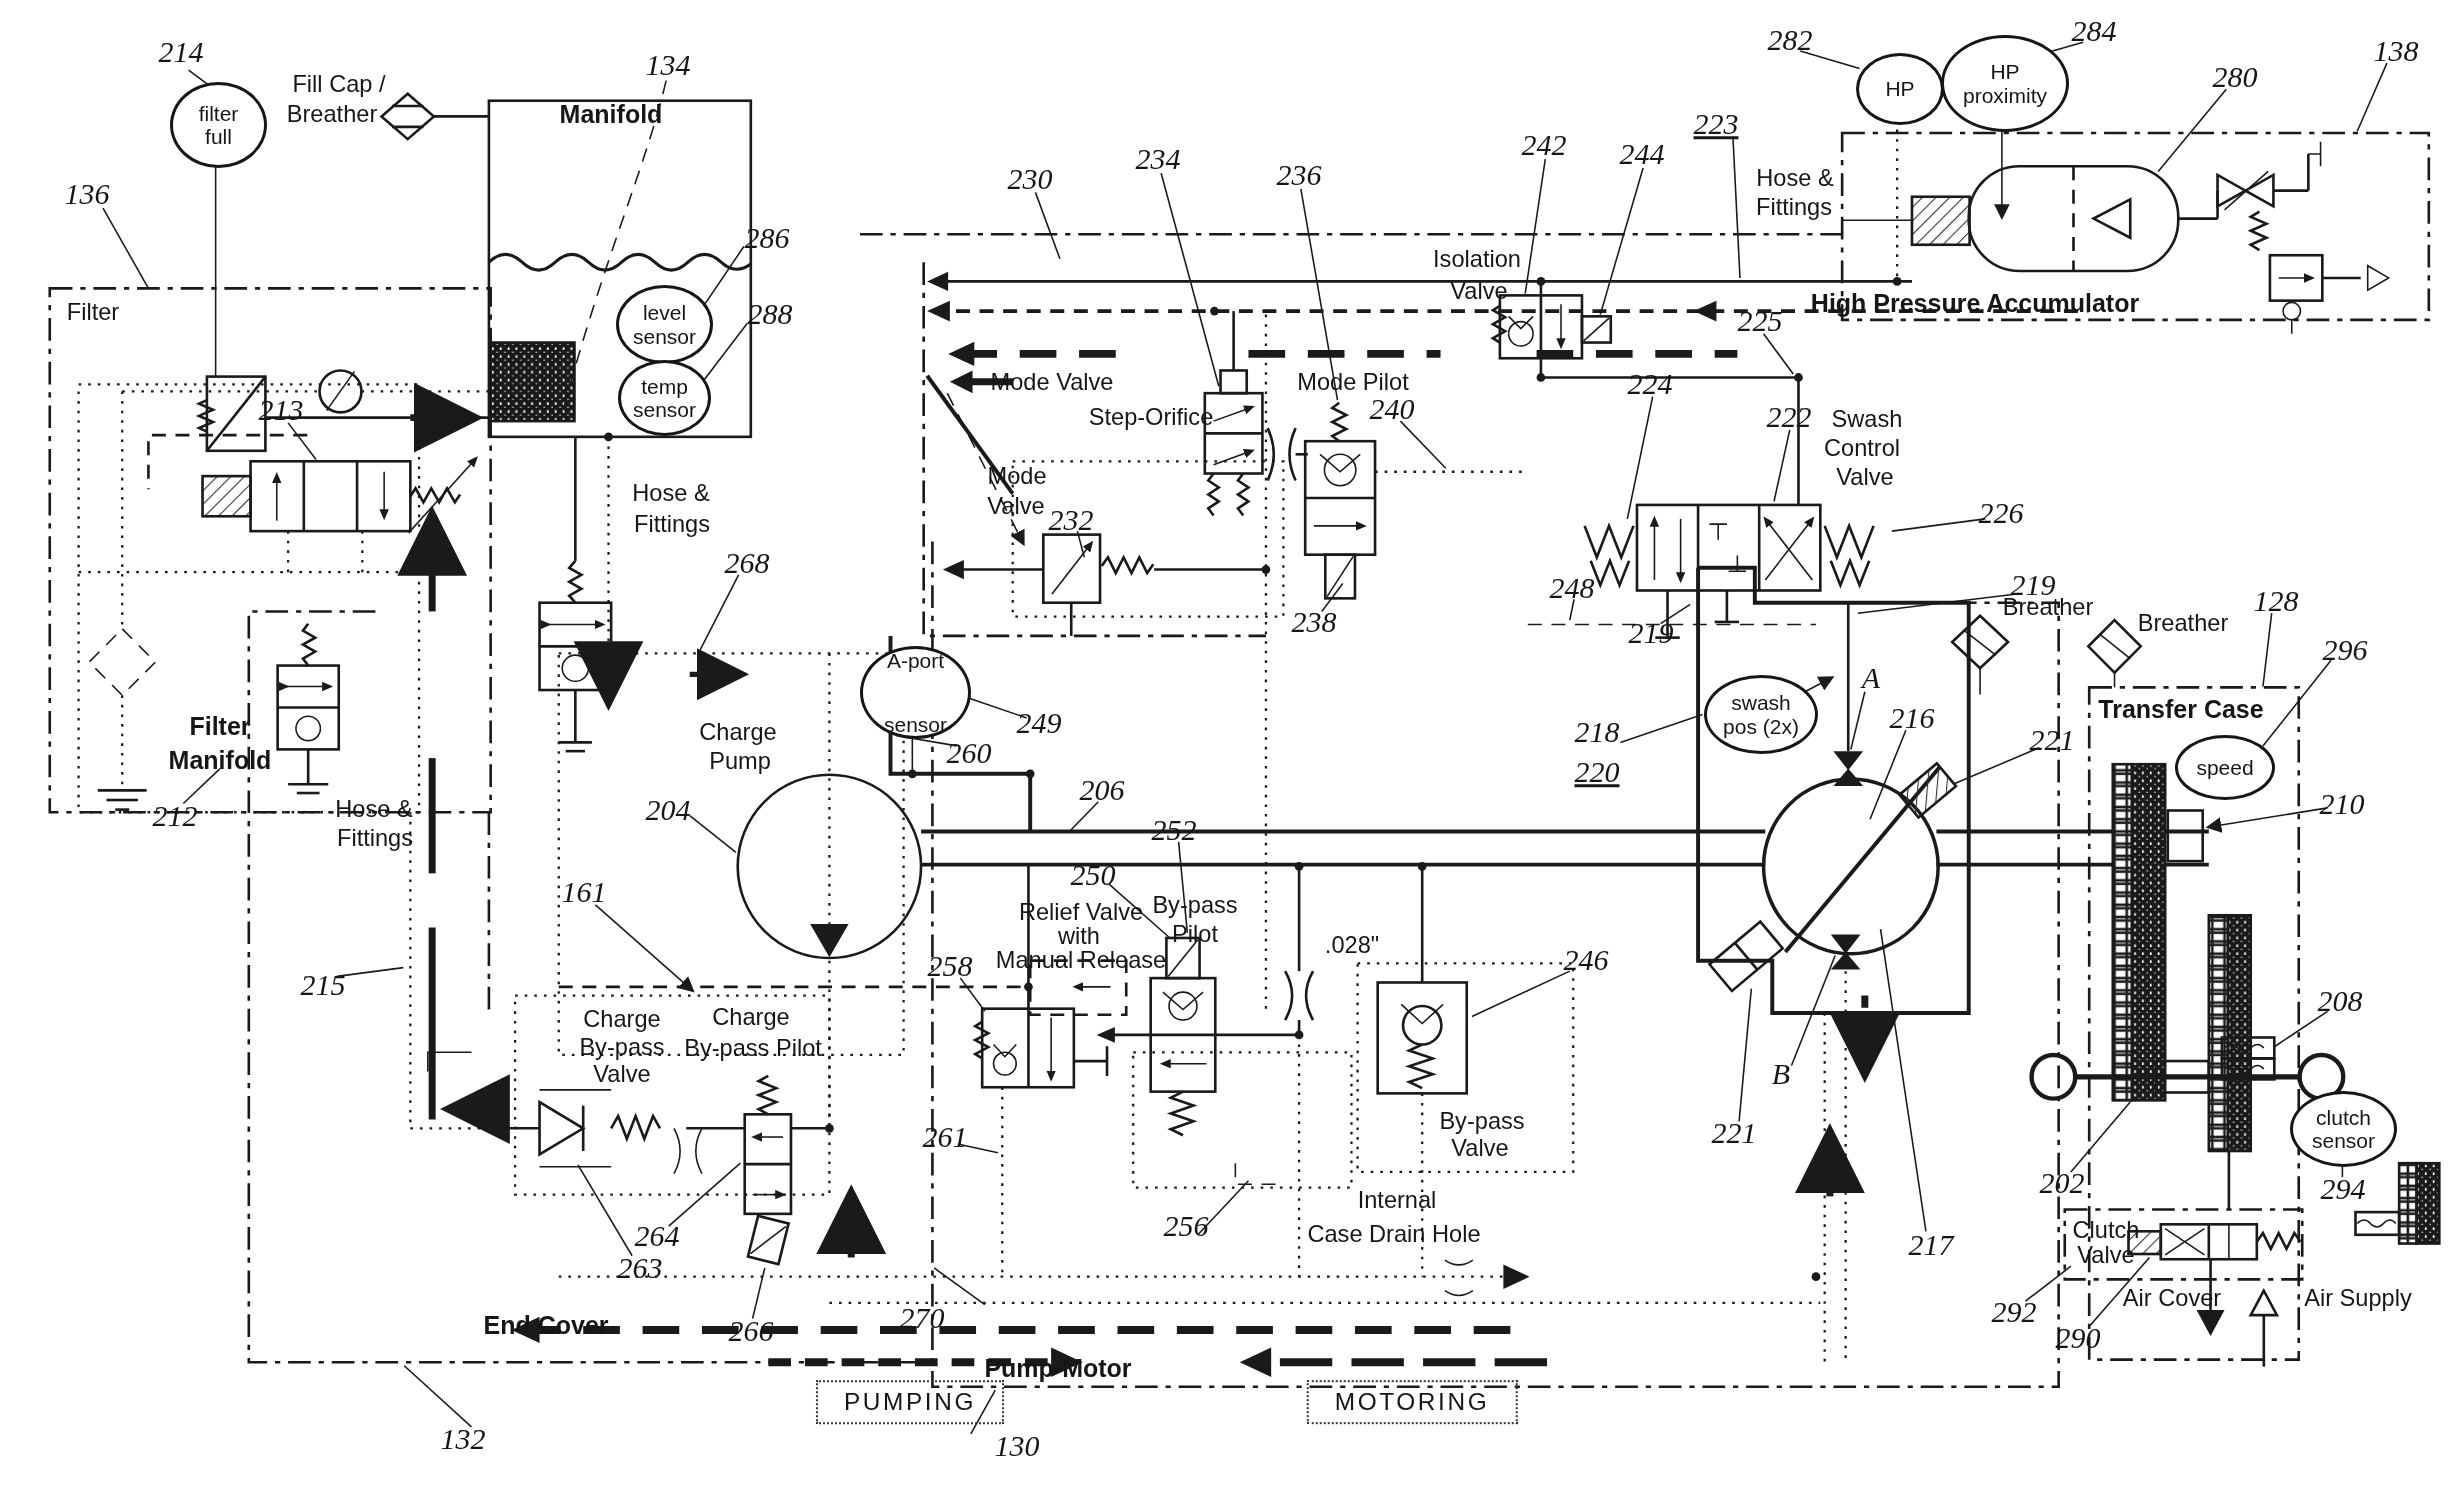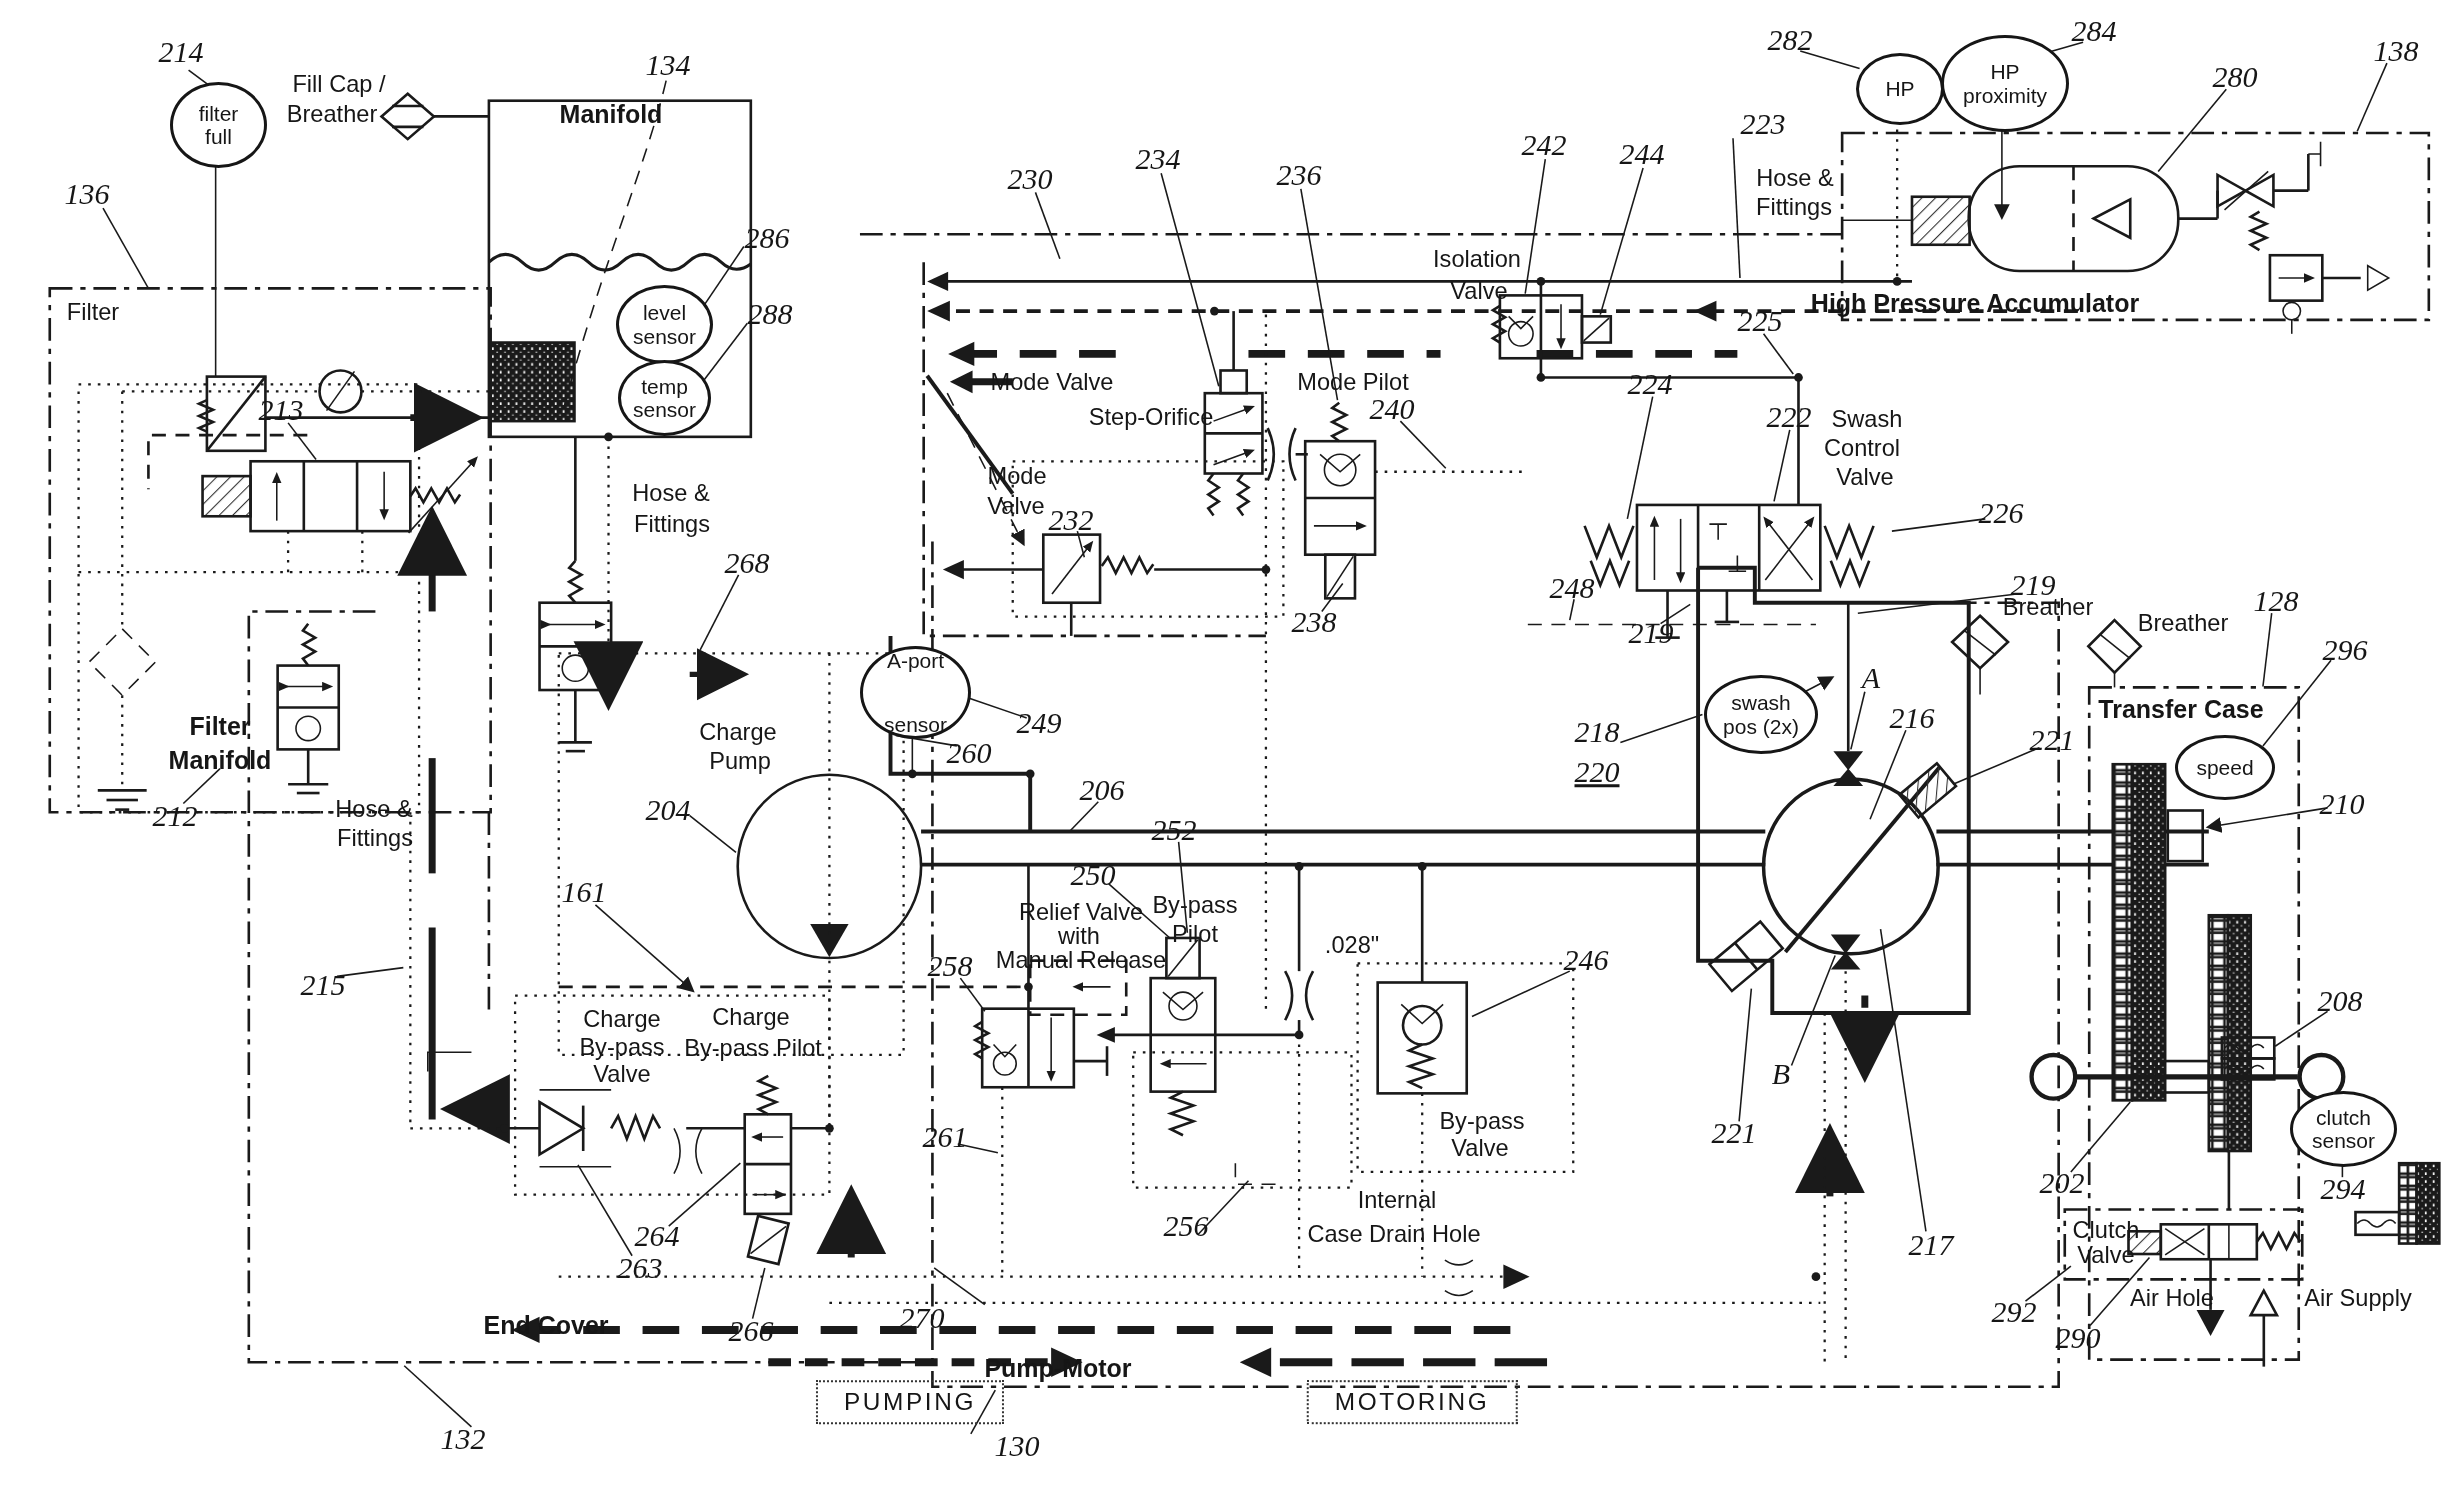--- a/index.html
+++ b/index.html
@@ -539,21 +539,21 @@
       <div class="lbl ref" style="left: 1102px; top: 790px;">206</div>
       <div class="lbl ref" style="left: 1174px; top: 830px;">252</div>
       <div class="lbl ref" style="left: 1030px; top: 179px;">230</div>
       <div class="lbl ref" style="left: 1158px; top: 159px;">234</div>
       <div class="lbl ref" style="left: 1299px; top: 175px;">236</div>
       <div class="lbl ref" style="left: 1071px; top: 520px;">232</div>
       <div class="lbl ref" style="left: 1314px; top: 622px;">238</div>
       <div class="lbl ref" style="left: 1392px; top: 409px;">240</div>
       <div class="lbl ref" style="left: 1544px; top: 145px;">242</div>
       <div class="lbl ref" style="left: 1642px; top: 154px;">244</div>
-      <div class="lbl ref" style="left: 1763px; top: 124px;">223</div>
+      <div class="lbl ref" style="left: 1716px; top: 124px; text-decoration: underline;">223</div>
       <div class="lbl ref" style="left: 1790px; top: 40px;">282</div>
       <div class="lbl ref" style="left: 2094px; top: 31px;">284</div>
       <div class="lbl ref" style="left: 2235px; top: 77px;">280</div>
       <div class="lbl ref" style="left: 2396px; top: 51px;">138</div>
       <div class="lbl ref" style="left: 1760px; top: 321px;">225</div>
       <div class="lbl ref" style="left: 1650px; top: 384px;">224</div>
       <div class="lbl ref" style="left: 1789px; top: 417px;">222</div>
       <div class="lbl ref" style="left: 2001px; top: 513px;">226</div>
       <div class="lbl ref" style="left: 1651px; top: 633px;">219</div>
       <div class="lbl ref" style="left: 2033px; top: 585px;">219</div>
@@ -617,21 +617,21 @@
       <div class="lbl txt" style="left: 1081px; top: 960px;">Manual Release</div>
       <div class="lbl txt" style="left: 1195px; top: 905px;">By-pass</div>
       <div class="lbl txt" style="left: 1195px; top: 934px;">Pilot</div>
       <div class="lbl txt" style="left: 1352px; top: 945px;">.028"</div>
       <div class="lbl txt" style="left: 1482px; top: 1121px;">By-pass</div>
       <div class="lbl txt" style="left: 1480px; top: 1148px;">Valve</div>
       <div class="lbl txt" style="left: 1397px; top: 1200px;">Internal</div>
       <div class="lbl txt" style="left: 1394px; top: 1234px;">Case Drain Hole</div>
       <div class="lbl txt" style="left: 2106px; top: 1230px;">Clutch</div>
       <div class="lbl txt" style="left: 2106px; top: 1255px;">Valve</div>
-      <div class="lbl txt" style="left: 2172px; top: 1298px;">Air Hole</div>
+      <div class="lbl txt" style="left: 2172px; top: 1298px;">Air Cover</div>
       <div class="lbl txt" style="left: 2358px; top: 1298px;">Air Supply</div>
       <div class="lbl bold" style="left: 611px; top: 114px;">Manifold</div>
       <div class="lbl bold" style="left: 1975px; top: 303px;">High Pressure Accumulator</div>
       <div class="lbl bold" style="left: 2181px; top: 709px;">Transfer Case</div>
       <div class="lbl bold" style="left: 1058px; top: 1368px;">Pump-Motor</div>
       <div class="lbl bold" style="left: 546px; top: 1325px; text-align: center;">End Cover</div>
       <div class="lbl bold" style="left: 220px; top: 726px;">Filter</div>
       <div class="lbl bold" style="left: 220px; top: 760px;">Manifold</div>
       <div class="lbl flowbox" style="left: 910px; top: 1402px;">PUMPING</div>
       <div class="lbl flowbox" style="left: 1412px; top: 1402px;">MOTORING</div>

